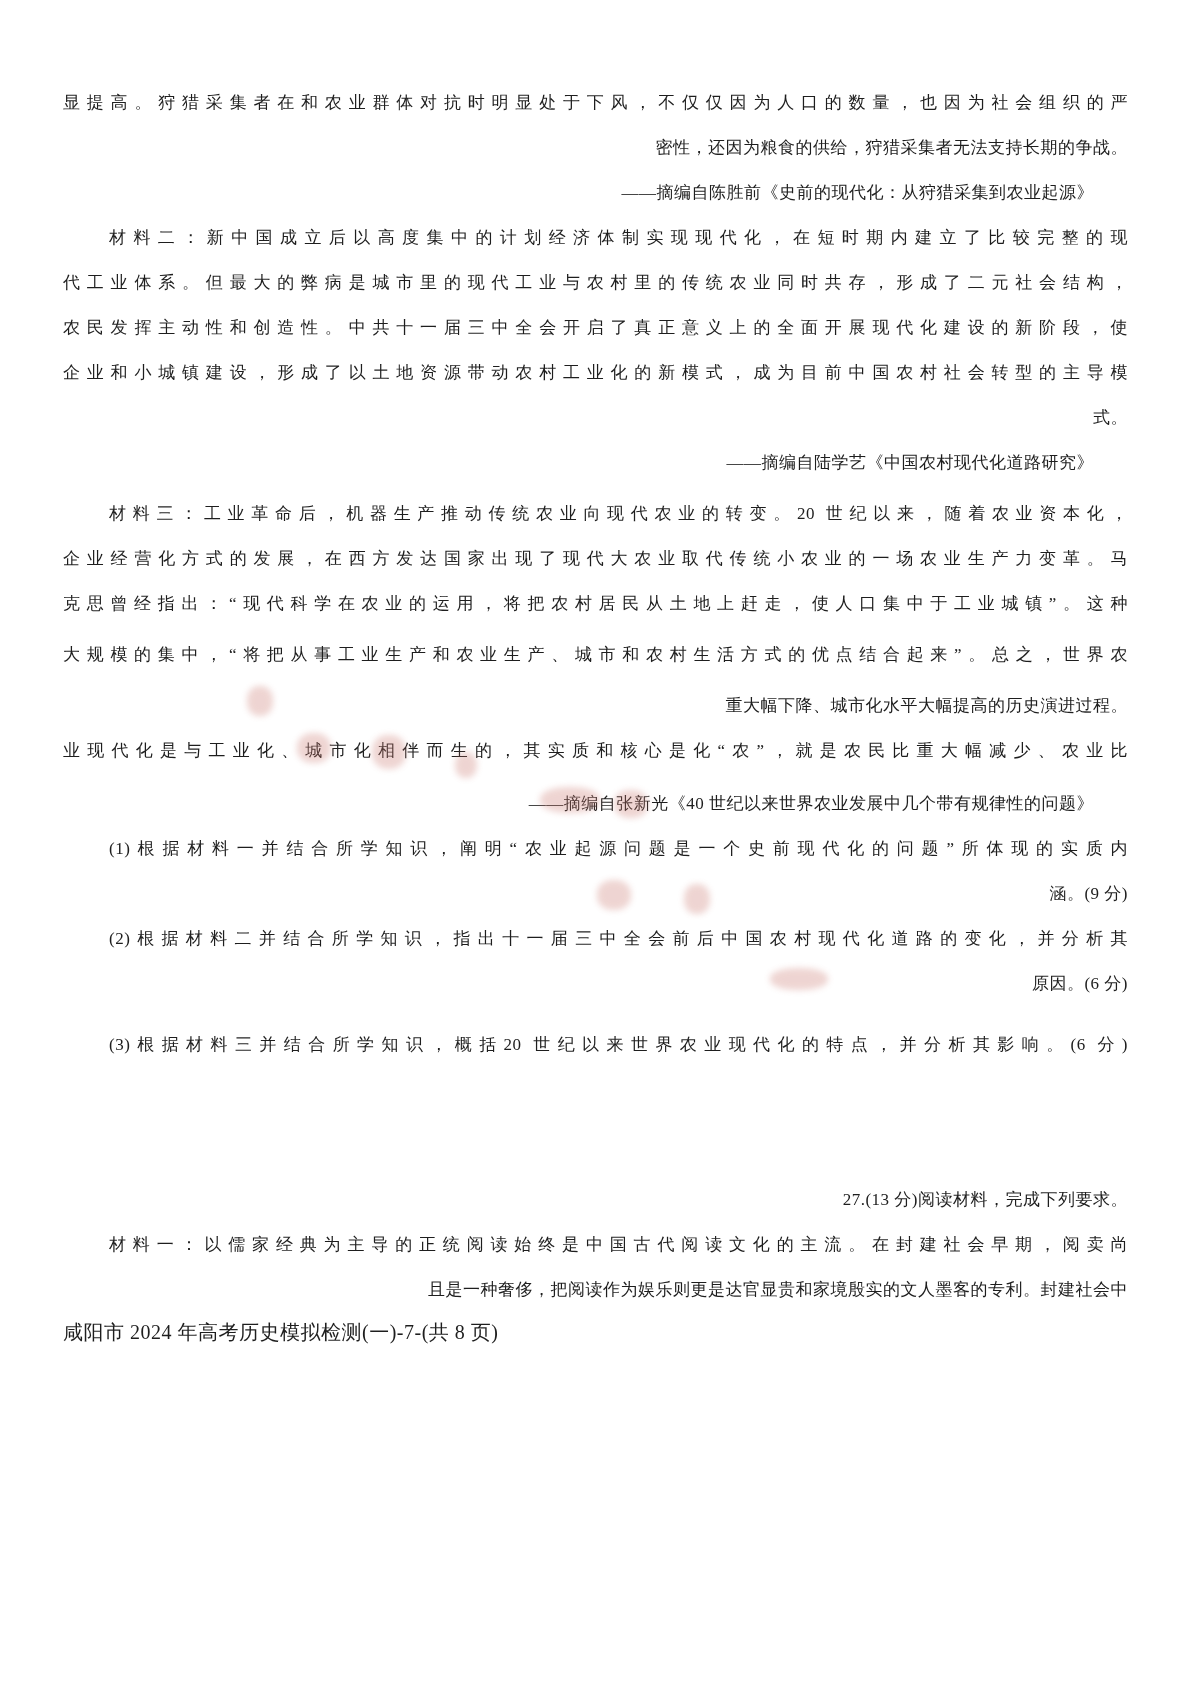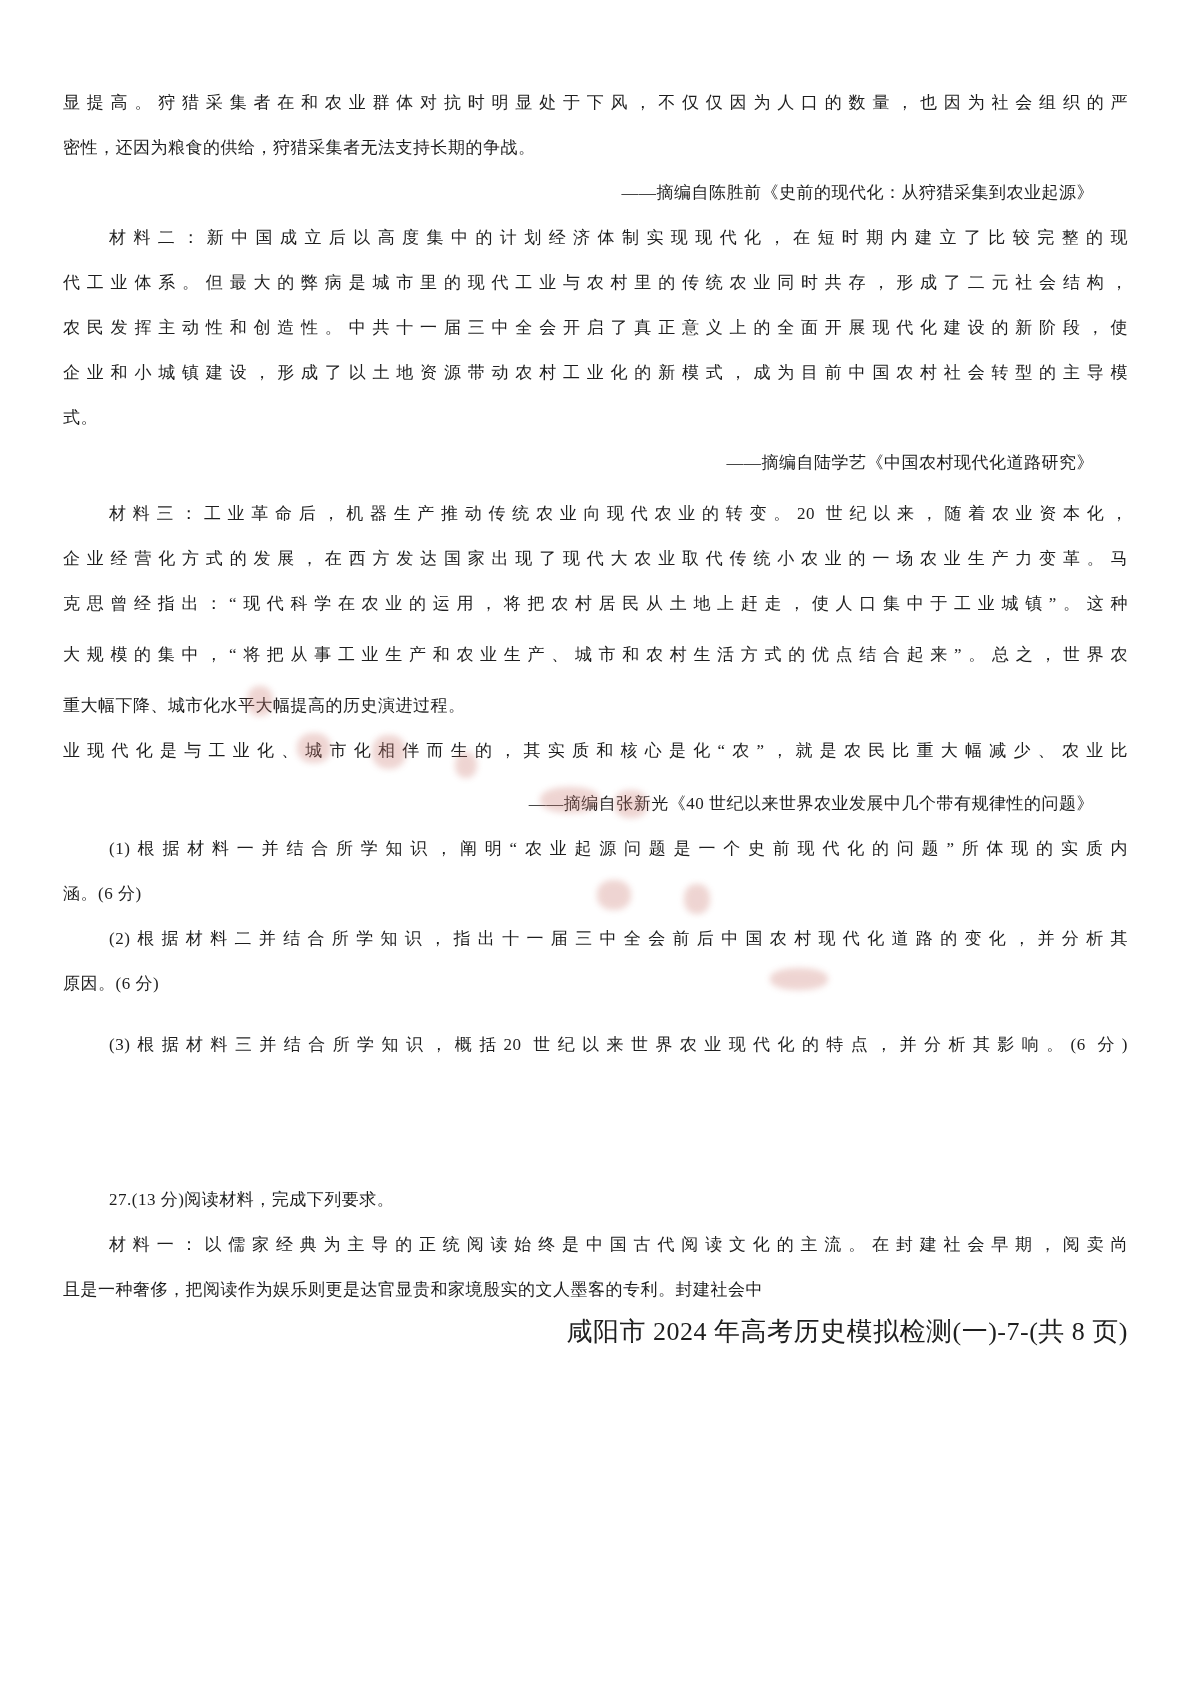--- a/index.html
+++ b/index.html
@@ -24,33 +24,33 @@
     line-height: 45px;
     height: 45px;
     white-space: normal;
     letter-spacing: 0.5px;
   }
   .just {
     text-align: justify;
     text-align-last: justify;
     -moz-text-align-last: justify;
   }
-  .left { text-align: left; }
+  .left { text-align: right; }
   .indent { padding-left: 46px; }
   .attr {
     text-align: right;
     padding-right: 34px;
   }
   .gap-sm  { margin-top: 6px; }
   .gap-md  { margin-top: 8px; }
   .gap-lg  { margin-top: 16px; }
   .gap-q27 { margin-top: 110px; }
   .footer-line {
-    text-align: right;
-    font-size: 26px;
+    text-align: left;
+    font-size: 20px;
     line-height: 40px;
     letter-spacing: 0.5px;
   }
   
   .smudge {
     position: absolute;
     background: #c9756c;
     opacity: 0.30;
     border-radius: 45%;
     filter: blur(3px);
@@ -77,21 +77,21 @@
 
     <div class="line just indent gap-sm">材料三：工业革命后，机器生产推动传统农业向现代农业的转变。20 世纪以来，随着农业资本化，</div>
     <div class="line just">企业经营化方式的发展，在西方发达国家出现了现代大农业取代传统小农业的一场农业生产力变革。马</div>
     <div class="line just">克思曾经指出：“现代科学在农业的运用，将把农村居民从土地上赶走，使人口集中于工业城镇”。这种</div>
     <div class="line just gap-sm">大规模的集中，“将把从事工业生产和农业生产、城市和农村生活方式的优点结合起来”。总之，世界农</div>
     <div class="line left gap-sm">重大幅下降、城市化水平大幅提高的历史演进过程。</div>
     <div class="line just">业现代化是与工业化、城市化相伴而生的，其实质和核心是化“农”，就是农民比重大幅减少、农业比</div>
     <div class="line attr gap-md">——摘编自张新光《40 世纪以来世界农业发展中几个带有规律性的问题》</div>
 
     <div class="line just indent">(1)根据材料一并结合所学知识，阐明“农业起源问题是一个史前现代化的问题”所体现的实质内</div>
-    <div class="line left">涵。(6 分)</div>
+    <div class="line left">涵。(9 分)</div>
     <div class="line just indent">(2)根据材料二并结合所学知识，指出十一届三中全会前后中国农村现代化道路的变化，并分析其</div>
     <div class="line left">原因。(6 分)</div>
     <div class="line just indent gap-lg">(3)根据材料三并结合所学知识，概括20 世纪以来世界农业现代化的特点，并分析其影响。(6 分)</div>
 
     <div class="line left indent gap-q27">27.(13 分)阅读材料，完成下列要求。</div>
     <div class="line just indent">材料一：以儒家经典为主导的正统阅读始终是中国古代阅读文化的主流。在封建社会早期，阅卖尚</div>
     <div class="line left">且是一种奢侈，把阅读作为娱乐则更是达官显贵和家境殷实的文人墨客的专利。封建社会中</div>
 
     <div class="footer-line">咸阳市 2024 年高考历史模拟检测(一)-7-(共 8 页)</div>
 

